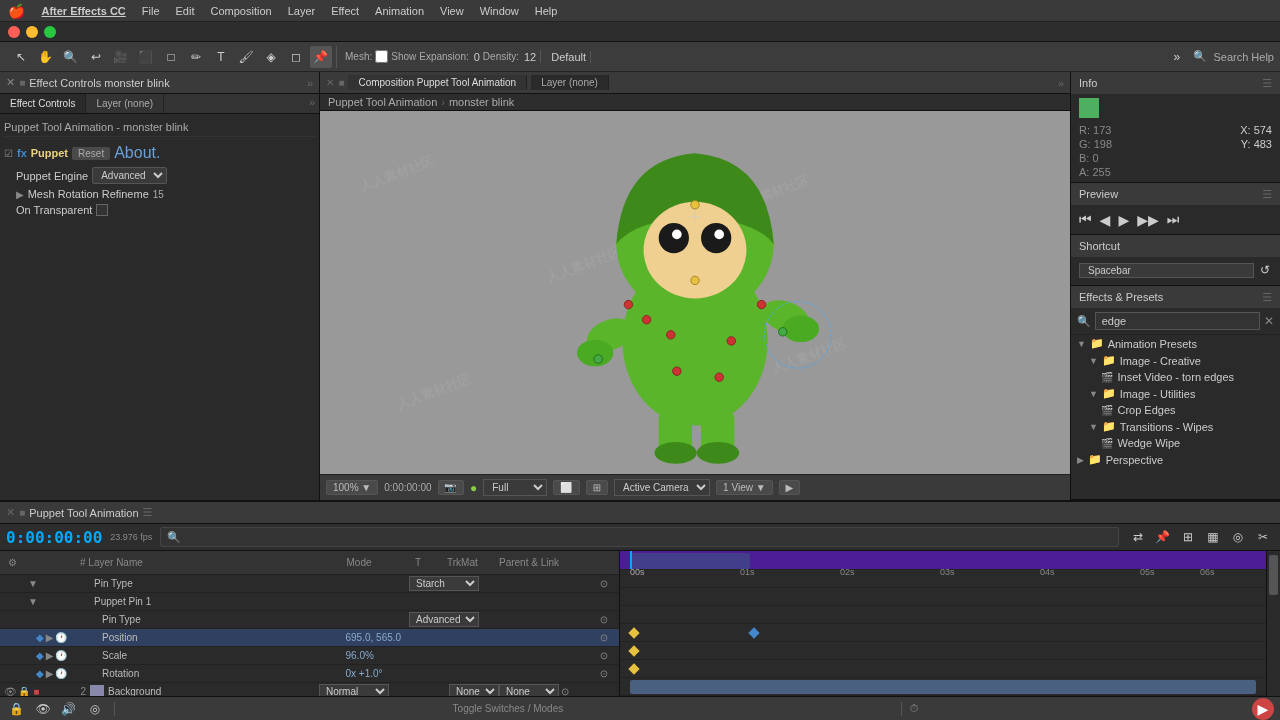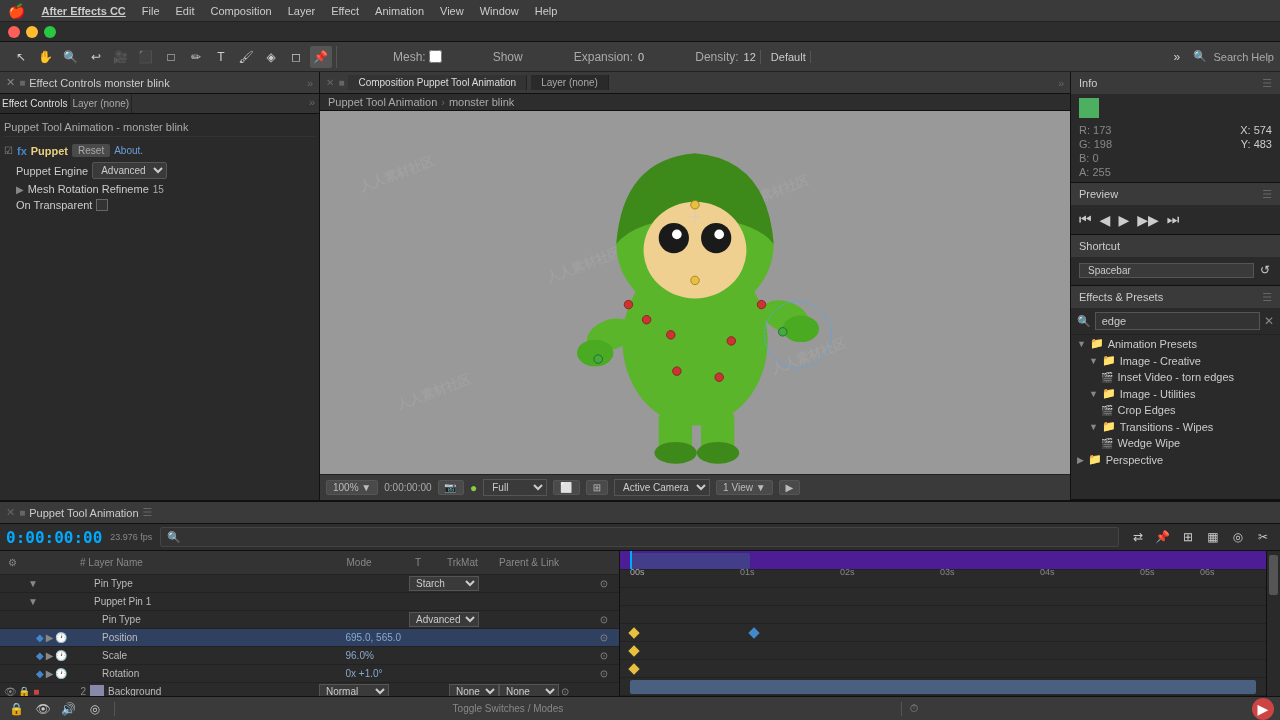--- a/index.html
+++ b/index.html
@@ -81,21 +81,21 @@
       background: transparent;
       border: none;
       color: #ccc;
       cursor: pointer;
       display: flex;
       align-items: center;
       justify-content: center;
       font-size: 12px;
       border-radius: 2px;
     }
-    .toolbar-label { color: #aaa; font-size: 12px; margin-left: 48px; }
+    .toolbar-label { color: #aaa; font-size: 10px; }
     .toolbar-value { color: #ccc; font-size: 11px; margin-left: 2px; }
 
     
     .main-layout {
       display: flex;
       flex: 1;
       overflow: hidden;
     }
 
     
@@ -121,21 +121,21 @@
     .panel-title { color: #ccc; font-size: 11px; }
     .panel-close { color: #888; cursor: pointer; }
 
     .panel-tabs {
       display: flex;
       background: #333;
       border-bottom: 1px solid #111;
       height: 20px;
     }
     .panel-tab {
-      padding: 2px 2px;
+      padding: 2px 10px;
       font-size: 10px;
       color: #aaa;
       cursor: pointer;
       border-right: 1px solid #222;
       display: flex;
       align-items: center;
     }
     .panel-tab.active { background: #2a2a2a; color: #ddd; }
 
     .effect-controls {
@@ -177,21 +177,21 @@
       color: #aaa;
       font-size: 10px;
       padding: 1px 6px;
       cursor: pointer;
       border-radius: 2px;
     }
     .about-btn {
       background: transparent;
       border: none;
       color: #6a9fd8;
-      font-size: 10px;
+      font-size: 16px;
       cursor: pointer;
     }
     .fx-dropdown {
       background: #3a3a3a;
       border: 1px solid #555;
       color: #ccc;
       font-size: 10px;
       padding: 1px 4px;
       border-radius: 2px;
     }

